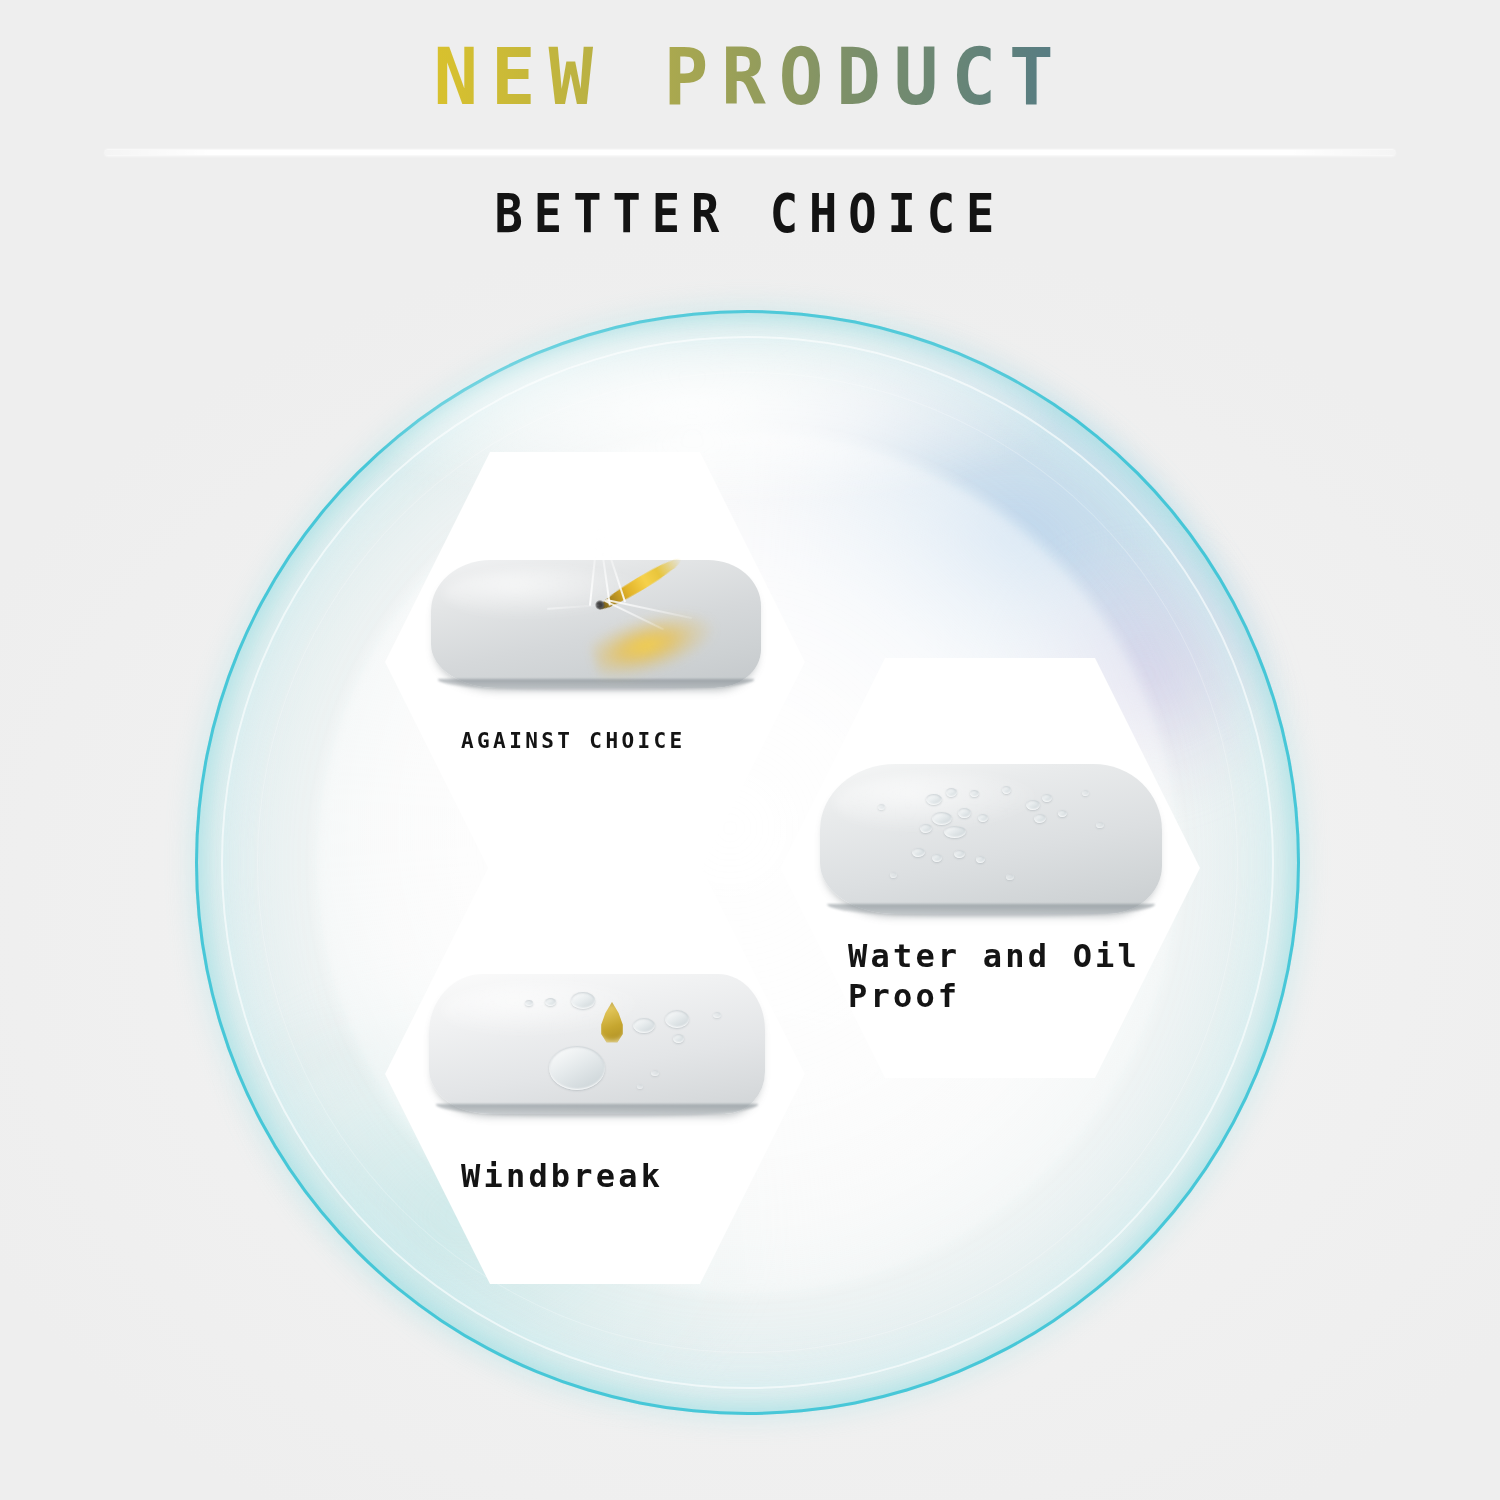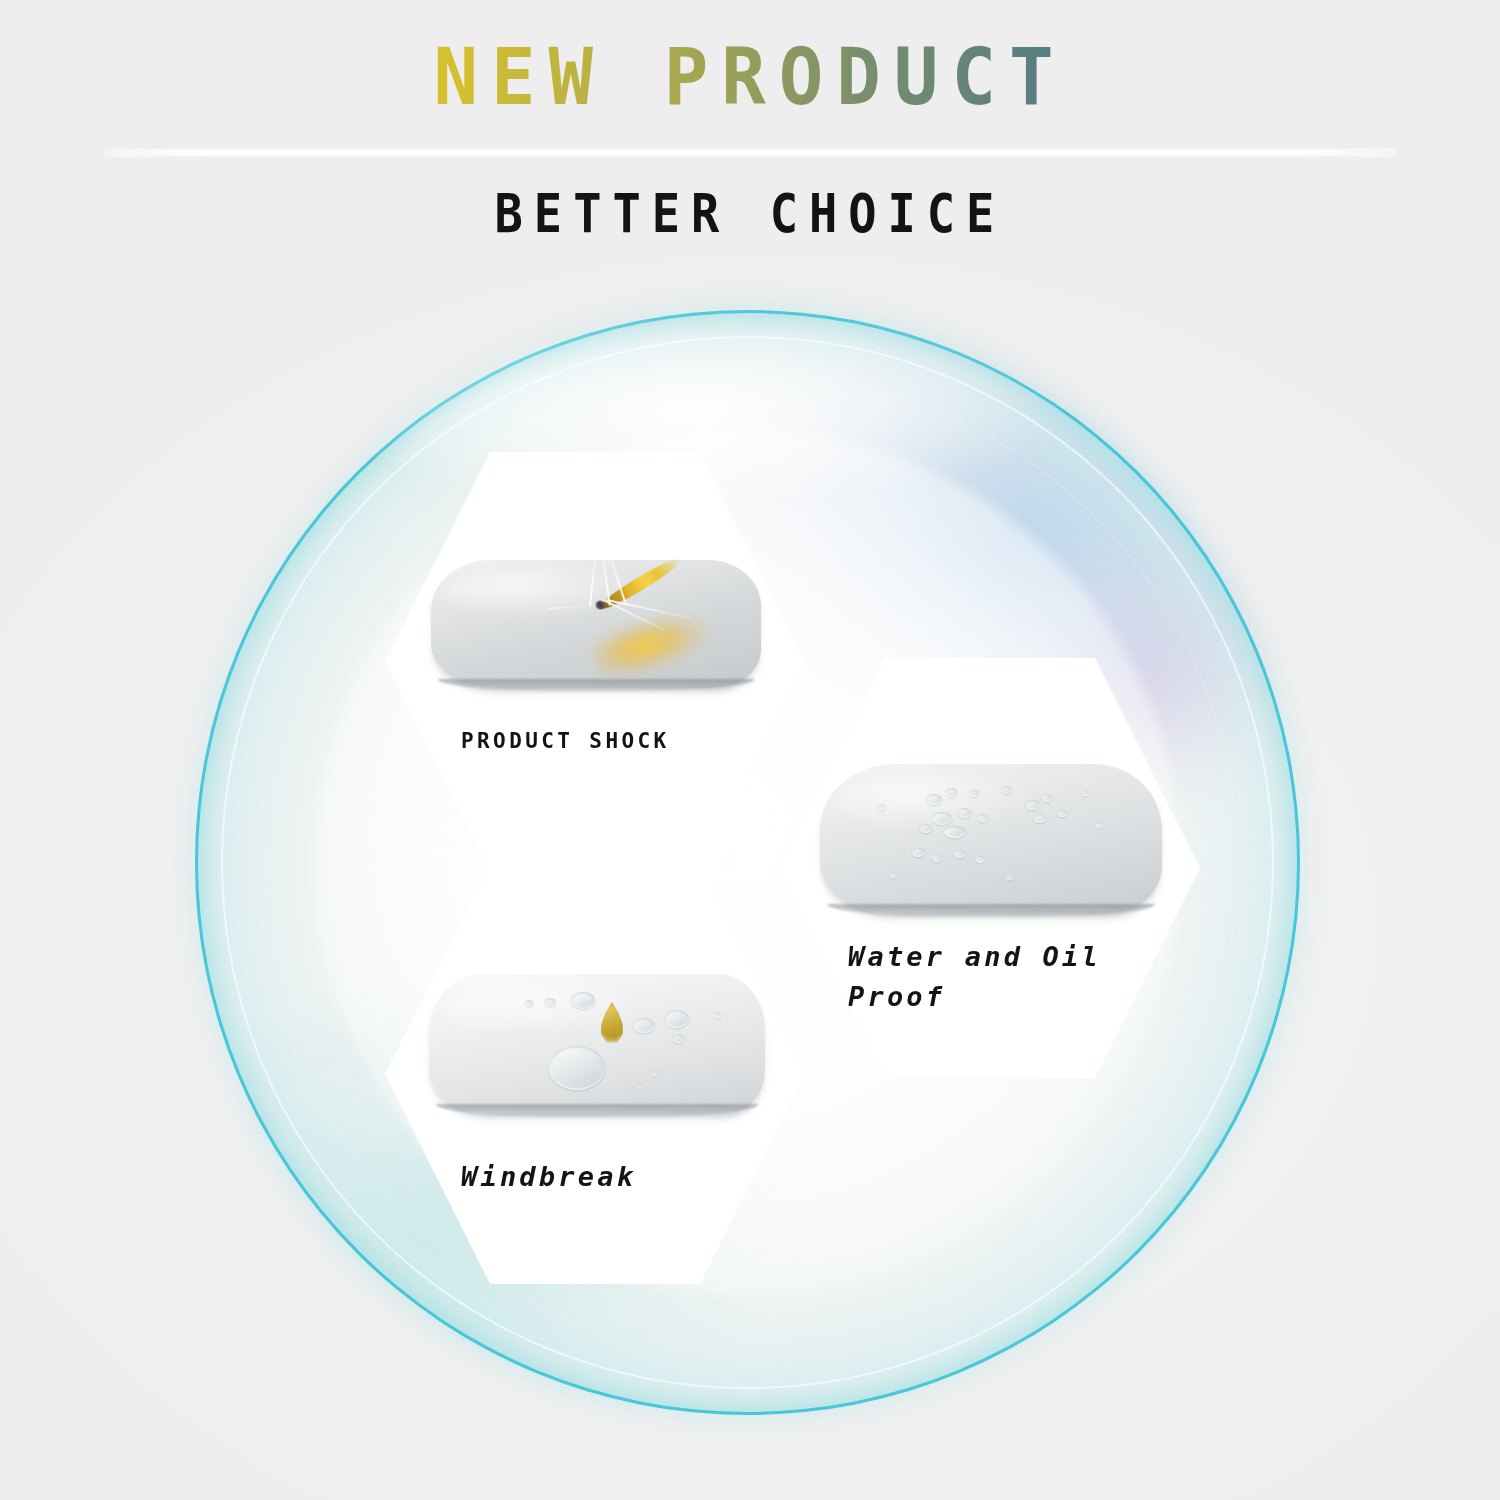--- a/index.html
+++ b/index.html
@@ -134,21 +134,21 @@
   #hex-shock{left:385px;top:452px;width:420px;height:420px;}
   #hex-water{left:780px;top:658px;width:420px;height:420px;}
   #hex-wind{left:385px;top:864px;width:420px;height:420px;}
 
   .hex-media{position:absolute;left:0;right:0;}
   .hex-caption{position:absolute;left:0;right:0;text-align:left;
     font-family:"DejaVu Sans Mono","Liberation Mono",monospace;color:#141414;}
   .cap-l1{font-size:26px;letter-spacing:3.2px;font-weight:700;line-height:33px;white-space:nowrap;}
   .cap-l2{font-size:26px;letter-spacing:3.2px;font-weight:700;line-height:33px;white-space:nowrap;}
   .smallcaps{font-size:21px;letter-spacing:3.4px;}
-  .bigcap{font-size:27px;font-style:italic;}
+  .bigcap{font-size:32px;}
 
   
   .lens-wrap{position:absolute;}
   .lens{position:absolute;inset:0;}
   .lens-body{
     position:absolute;inset:0;
     border-radius:18% 16% 14% 20% / 40% 36% 30% 34%;
     background:linear-gradient(168deg,#f2f3f4 0%,#e3e5e6 26%,#d5d8da 56%,#cdd1d3 78%,#c4c8cb 100%);
     box-shadow:0 6px 9px -4px rgba(90,100,105,.42);
   }
@@ -248,21 +248,21 @@
           <div class="spark-streak" style="left:-6px;top:-74px;height:78px;transform:rotate(6deg);"></div>
           <div class="spark-streak" style="left:4px;top:-80px;height:84px;transform:rotate(-8deg);"></div>
           <div class="spark-streak" style="left:14px;top:-70px;height:72px;transform:rotate(-18deg);"></div>
           <div class="spark-crack" style="left:6px;top:6px;width:88px;transform:rotate(12deg);"></div>
           <div class="spark-crack" style="left:2px;top:12px;width:66px;transform:rotate(26deg);"></div>
           <div class="spark-crack" style="left:-52px;top:4px;width:54px;transform:rotate(-4deg);opacity:.5;"></div>
         </div>
       </div>
     </div>
     <div class="hex-caption" style="top:266px;left:76px;">
-      <div class="cap-l2 smallcaps" style="margin-top:7px;">PRODUCT SHOCK</div>
+      <div class="cap-l2 smallcaps" style="margin-top:7px;">AGAINST CHOICE</div>
     </div>
   </div>
 
   <div class="hex" id="hex-water">
     <div class="hex-media" style="top:80px;height:200px;">
       <div class="lens-wrap" style="left:40px;top:26px;width:342px;height:150px;">
         <div class="lens">
           <div class="lens-body" style="border-radius:22% 20% 16% 22% / 44% 44% 32% 34%;
                background:linear-gradient(168deg,#f6f7f7 0%,#e9ebec 24%,#dcdfe1 58%,#d0d4d6 84%,#c8cccf 100%);"></div>
           <div class="lens-edge"></div>

